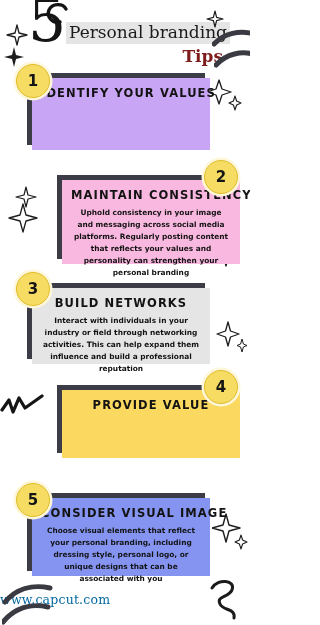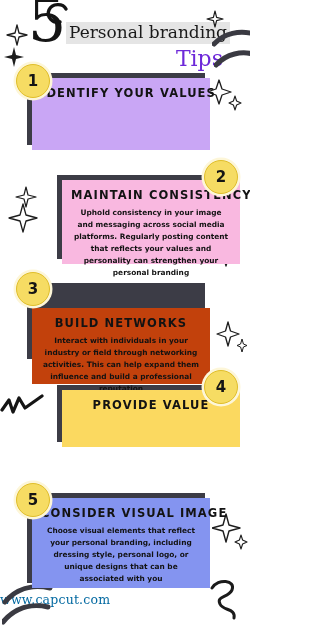--- a/index.html
+++ b/index.html
@@ -54,25 +54,26 @@
     font-size: 17px;
     line-height: 1.22;
     color: #1a1a1a;
     background: #e5e5e5;
     padding: 0 3px 1px 3px;
     white-space: nowrap;
   }
   .title-line2 {
     display: block;
     font-family: "DejaVu Serif", serif;
-    font-size: 22px;
+    font-size: 17px;
     line-height: 1.3;
-    color: #6d28d9;
+    color: #7f1d1d;
     margin-top: 1px;
     padding-right: 3px;
+    font-weight: bold;
   }
 
   
   .card-block {
     position: absolute;
   }
   .card-shadow {
     position: absolute;
     left: -5px;
     top: -5px;
@@ -107,26 +108,26 @@
   }
 
   
   .card-1 { left: 32px;  top: 78px;  width: 178px; height: 72px; }
   .card-1 .card { background: #C9A6F5; height: 100%; }
 
   .card-2 { left: 62px;  top: 180px; width: 178px; height: 84px; }
   .card-2 .card { background: #F9B8E0; height: 100%; }
 
   .card-3 { left: 32px;  top: 288px; width: 178px; height: 76px; }
-  .card-3 .card { background: #c2410c; height: 100%; margin-top: 20px; }
-
-  .card-4 { left: 62px;  top: 390px; width: 178px; height: 57px; }
+  .card-3 .card { background: #e5e5e5; height: 100%; }
+
+  .card-4 { left: 62px;  top: 390px; width: 178px; height: 68px; }
   .card-4 .card { background: #FBD960; height: 100%; }
 
-  .card-5 { left: 32px;  top: 498px; width: 178px; height: 90px; }
+  .card-5 { left: 32px;  top: 498px; width: 178px; height: 78px; }
   .card-5 .card { background: #8494F0; height: 100%; }
 
   
   .badge {
     position: absolute;
     width: 32px;
     height: 32px;
     border-radius: 50%;
     background: #F6DC63;
     border: 1.6px solid #E0BE2A;

